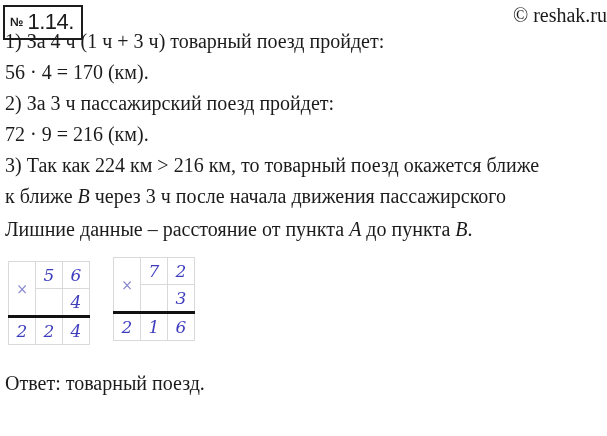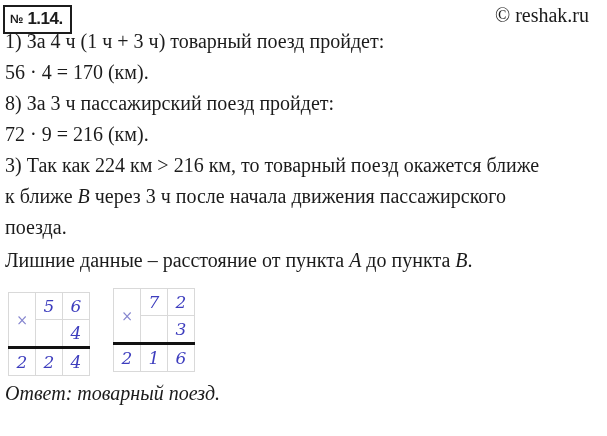--- a/index.html
+++ b/index.html
@@ -13,23 +13,23 @@
   }
   .numbox {
     position:absolute; left:3px; top:5px;
     border:2px solid #1c1c1c;
     padding:2px 7px 3px 5px;
     display:flex; align-items:center; gap:4px;
     font-family:"Liberation Sans", sans-serif;
     background:#fff;
   }
   .numbox .nosign { font-size:12px; font-weight:700; }
-  .numbox .num   { font-size:17px; font-weight:700; letter-spacing:-0.5px; }
+  .numbox .num   { font-size:22px; font-weight:400; letter-spacing:-0.5px; }
   .copyright {
-    position:absolute; right:18px; top:4px;
+    position:absolute; right:0; top:4px;
     font-size:20px;
   }
   .content {
     position:absolute; left:5px; top:26px; right:0;
     font-size:20px; line-height:31px;
     white-space:nowrap;
   }
   .ptvar { font-style:italic; }
   .extra { margin-top:2px; }
   .grids-row {
@@ -44,40 +44,39 @@
     padding:0; text-align:center; vertical-align:middle;
     font-family:"DejaVu Serif", serif;
     font-style:italic;
     font-size:17px;
     color:#3d3dbe;
     background:#fff;
   }
   table.mult td.sign { font-size:14px; color:#8585cf; font-style:normal; }
   table.mult tr.product td { border-top:3px solid #111111; }
   .grid-2 { position:relative; top:-4px; }
-  .answer { margin-top:2px; font-size:20px;font-style:italic; }
+  .answer { margin-top:23px; font-size:20px; }
 </style>
 </head>
 <body>
 
 <div class="numbox">
   <span class="nosign">№</span>
   <span class="num">1.14.</span>
 </div>
 
 <div class="copyright">© reshak.ru</div>
 
 <div class="content">
   <div>1) За 4 ч (1 ч + 3 ч) товарный поезд пройдет:</div>
   <div>56 · 4 = 170 (км).</div>
-  <div>8) За 3 ч пассажирский поезд пройдет:</div>
+  <div>2) За 3 ч пассажирский поезд пройдет:</div>
   <div>72 · 9 = 216 (км).</div>
   <div>3) Так как 224 км &gt; 216 км, то товарный поезд окажется ближе</div>
   <div><span>к ближе </span><span class="ptvar">B</span><span> через 3 ч после начала движения пассажирского</span></div>
-  <div>поезда.</div>
   <div class="extra"><span>Лишние данные – расстояние от пункта </span><span class="ptvar">A</span><span> до пункта </span><span class="ptvar">B</span><span>.</span></div>
 
   <div class="grids-row">
     <table class="mult grid-1">
       <tbody>
           <tr>
         <td class="sign" rowspan="2">×</td>
         <td>5</td>
         <td>6</td>
       </tr>

